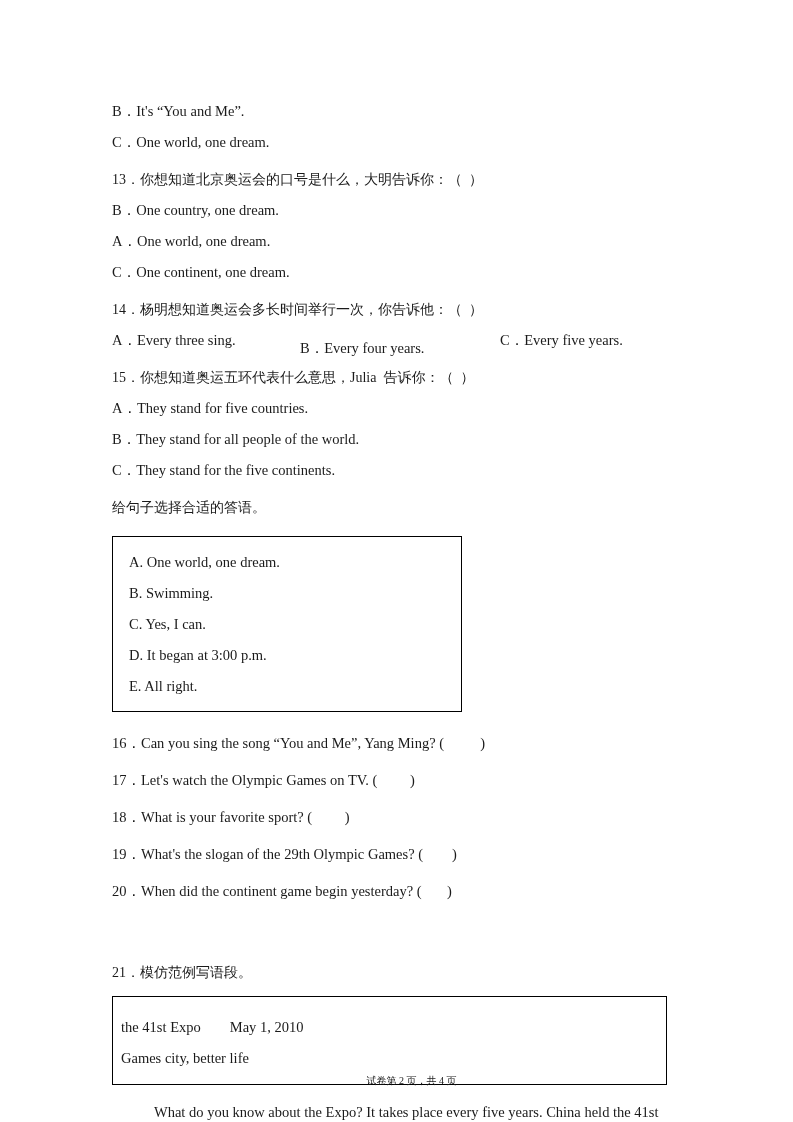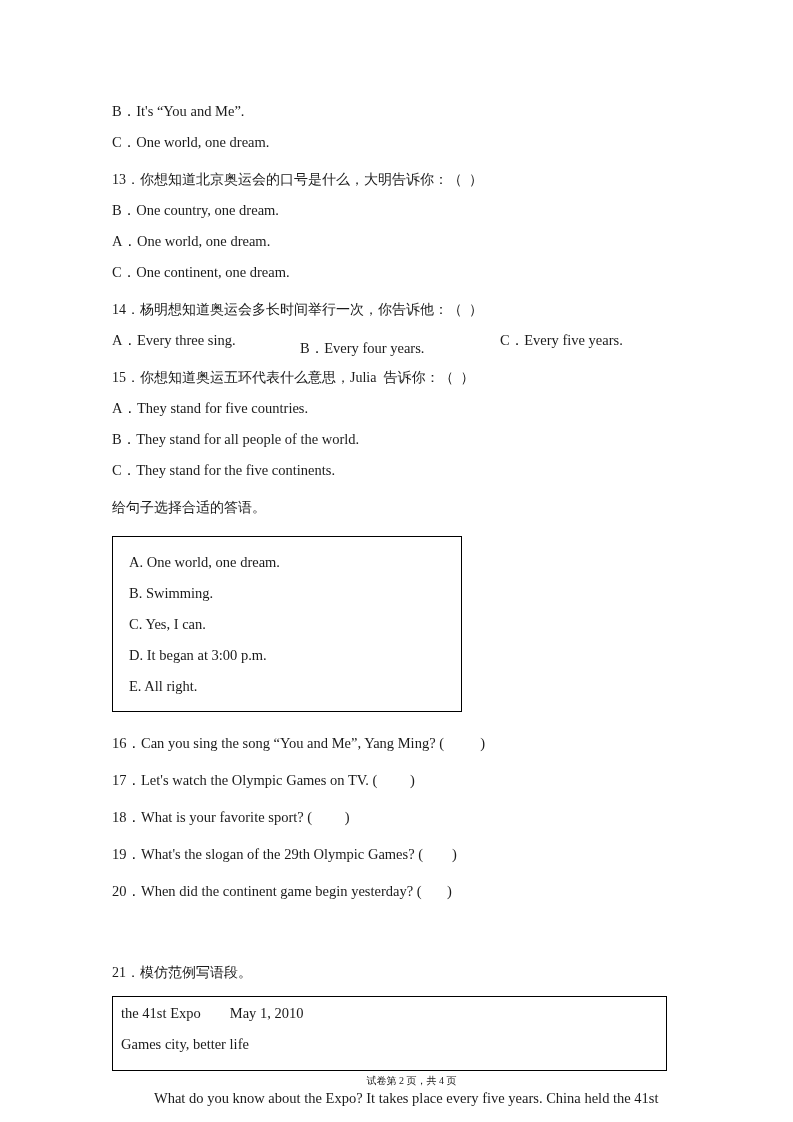--- a/index.html
+++ b/index.html
@@ -84,21 +84,21 @@
     line-height: 31px;
   }
   .answer-box .blist div {
     height: 31px;
     white-space: pre;
   }
 
   .model-box {
     width: 555px;
     margin-top: 8px;
-    padding: 1px 0 10px 8px;
+    padding: 15px 0 10px 8px;
   }
   .model-box div {
     font-size: 14.5px;
     line-height: 31px;
     height: 31px;
     white-space: pre;
   }
 
   
   .gap-after-box { height: 10px; }

